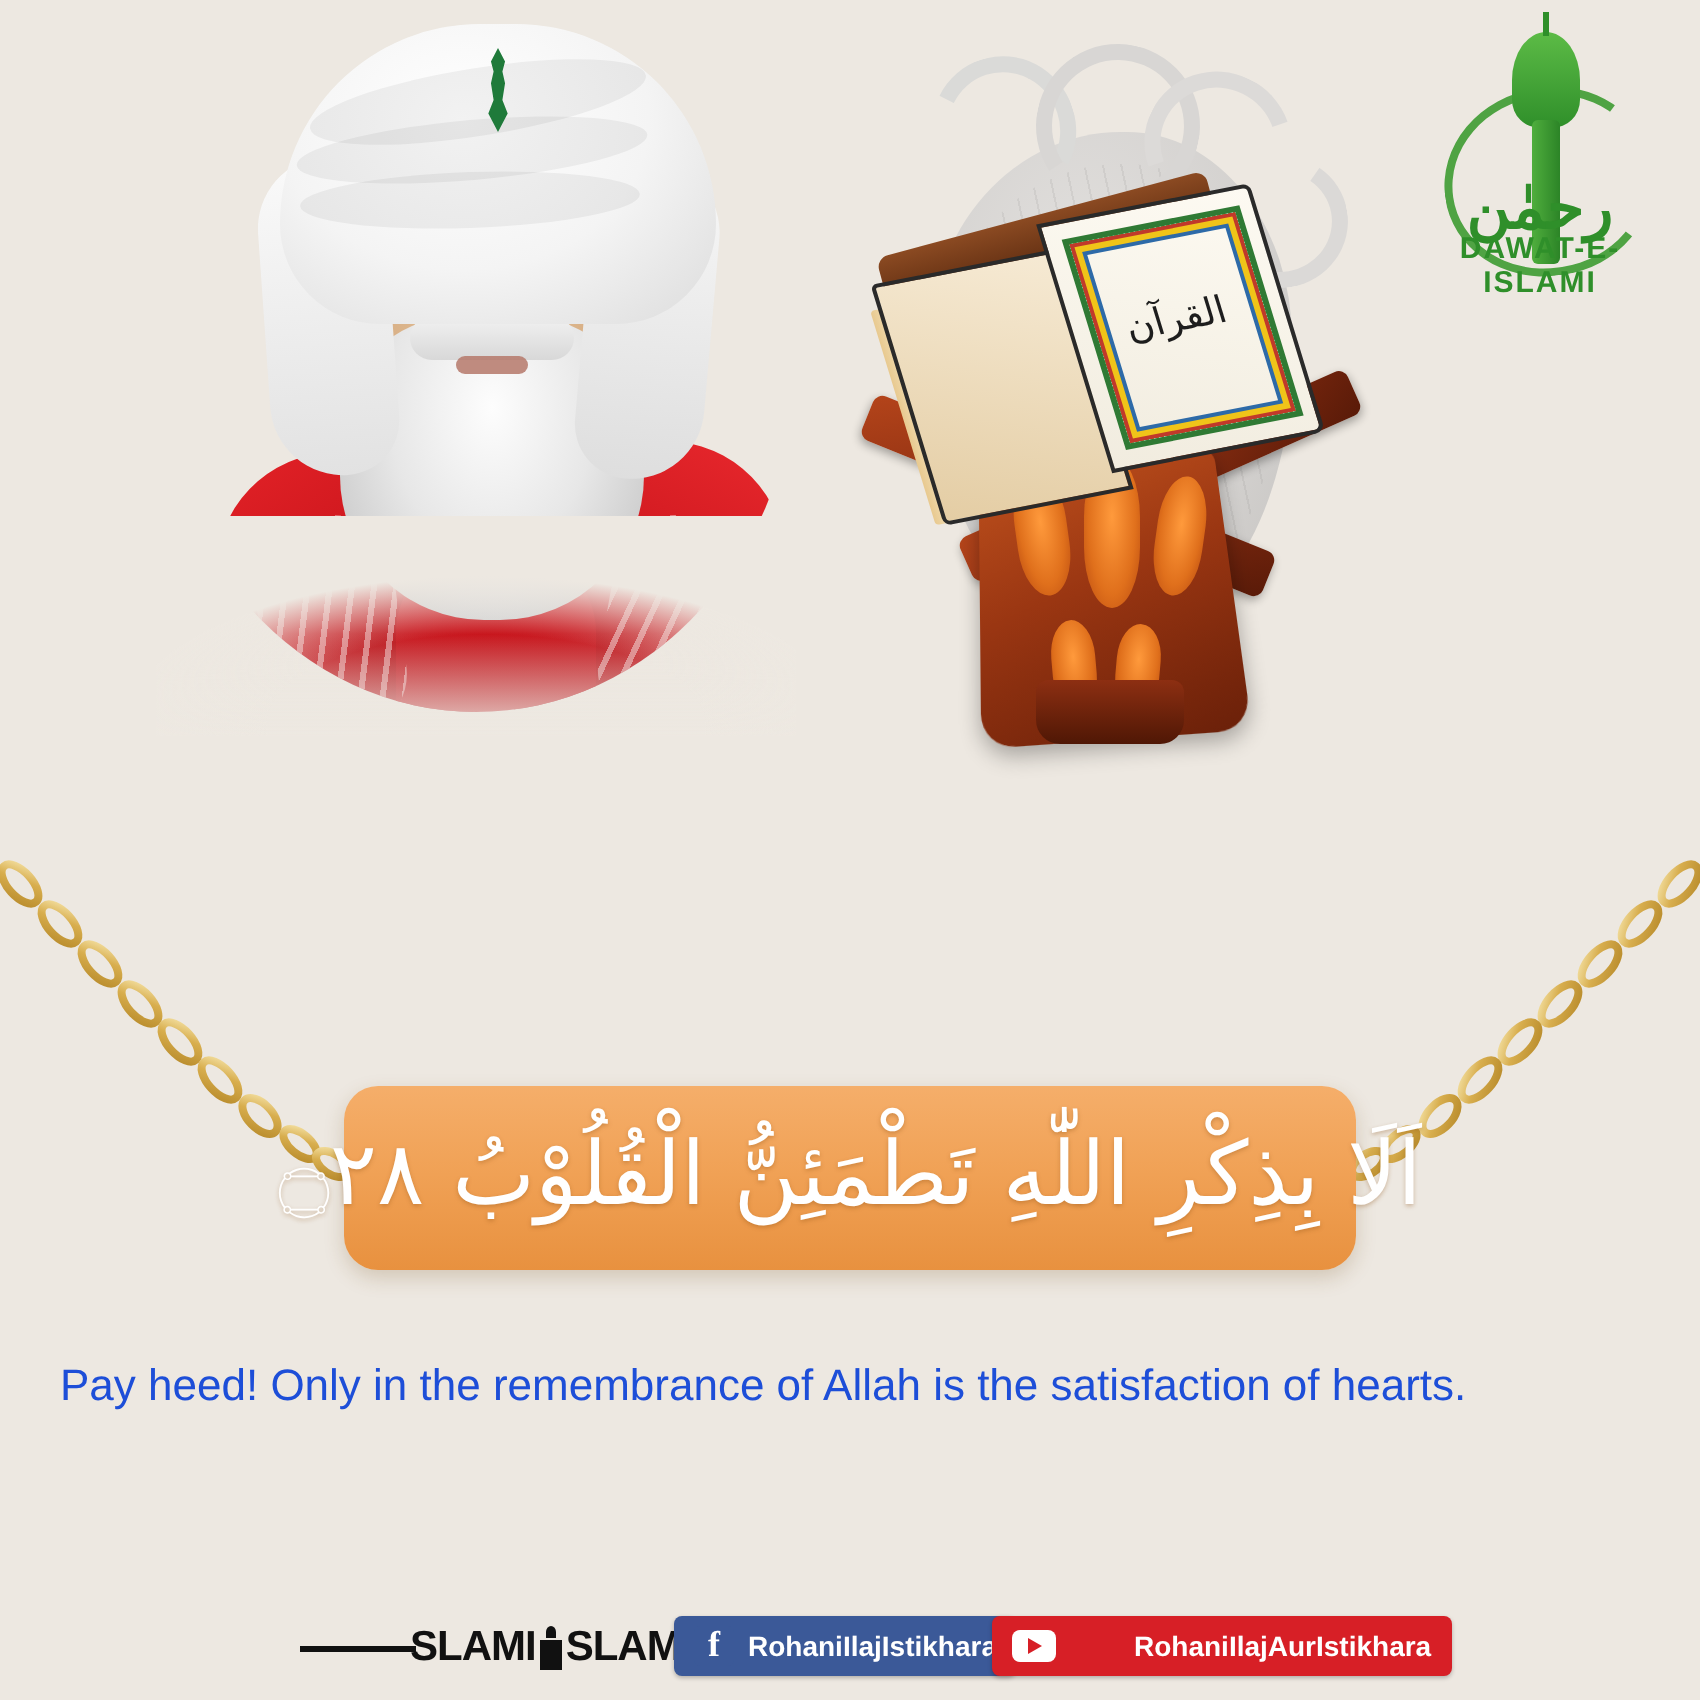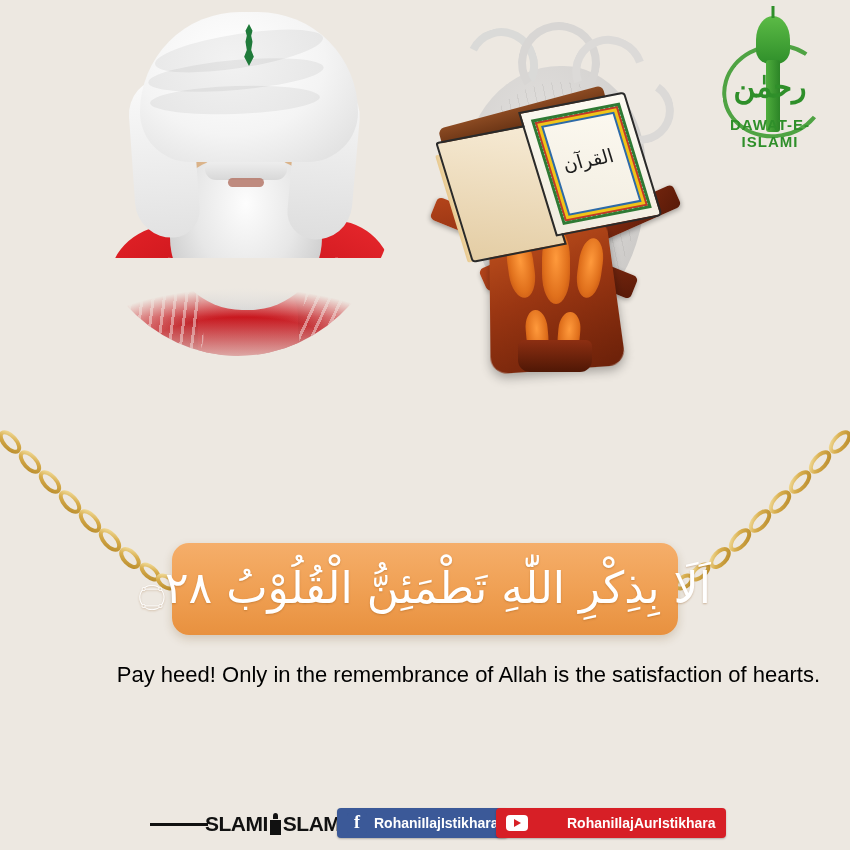--- a/index.html
+++ b/index.html
@@ -230,21 +230,21 @@
   .logo-minaret{
     position:absolute;left:58px;top:46px;width:14px;height:72px;
     background:linear-gradient(90deg,#4fae3d,#2c8427);border-radius:3px;
   }
   .logo-ring{
     position:absolute;left:14px;top:30px;width:96px;height:86px;
     border:4px solid #3f9c33;border-radius:52% 48% 50% 50%;
     border-right-color:transparent;transform:rotate(-8deg);opacity:.9;
   }
   .logo-calli{
-    position:absolute;left:6px;top:50px;width:112px;height:46px;
+    position:absolute;left:6px;top:68px;width:112px;height:46px;
     color:#2f8f2a;font-size:30px;line-height:46px;text-align:center;
     font-family:Liberation Serif, serif;font-weight:700;
   }
   .logo-sub{
     position:absolute;left:0;top:102px;width:124px;
     color:#2f8f2a;font-size:15px;letter-spacing:1px;text-align:center;font-weight:700;
   }
 
   
   .chain{position:absolute;left:0;top:400px;width:850px;height:230px;pointer-events:none;}
@@ -266,22 +266,22 @@
   }
   .verse-ar{
     color:#ffffff;font-size:44px;line-height:1.25;
     font-family:"DejaVu Sans", sans-serif;
     direction:rtl;white-space:nowrap;
     text-shadow:0 1px 2px rgba(140,80,20,.35);
     padding-bottom:4px;
   }
 
   .translation{
-    position:absolute;left:30px;top:660px;width:790px;
-    text-align:right;color:#000000;font-size:22px;line-height:30px;
+    position:absolute;left:30px;top:678px;width:790px;
+    text-align:left;color:#1d4ed8;font-size:22px;line-height:30px;
   }
   .citation{
     position:absolute;left:30px;top:735px;width:790px;
     text-align:center;color:#232323;font-size:15px;line-height:22px;
   }
 
   
   .footer{position:absolute;left:0;top:800px;width:850px;height:50px;}
   .rule{position:absolute;top:23px;height:3px;background:#111;}
   .rule.l{left:150px;width:58px;}

